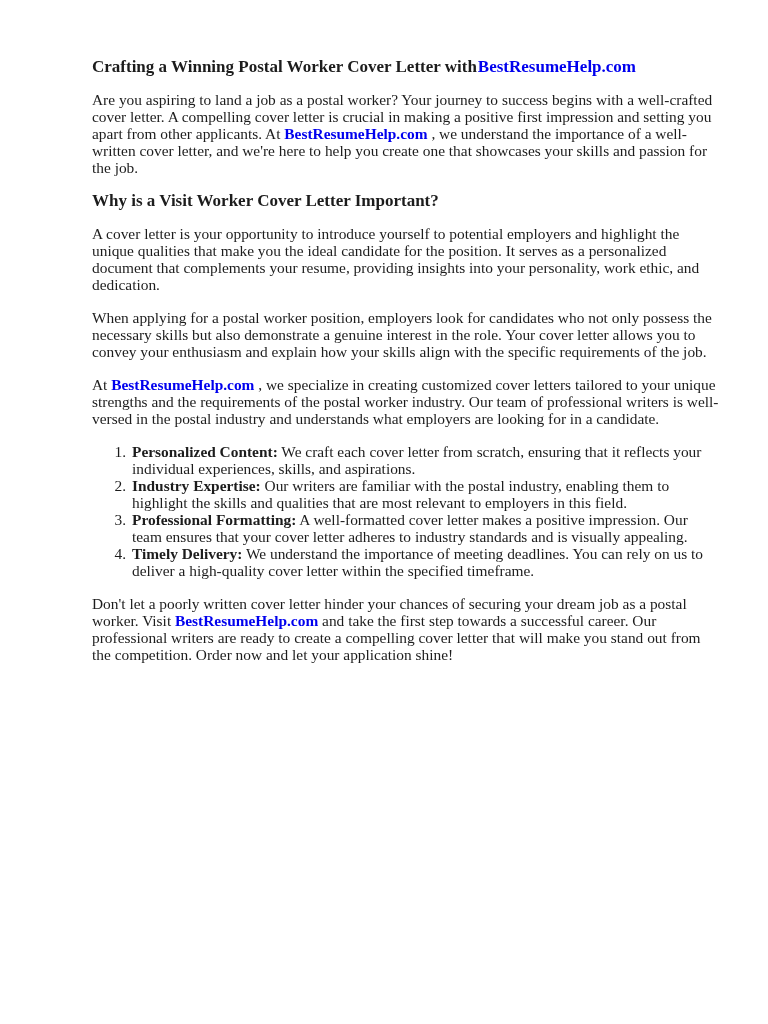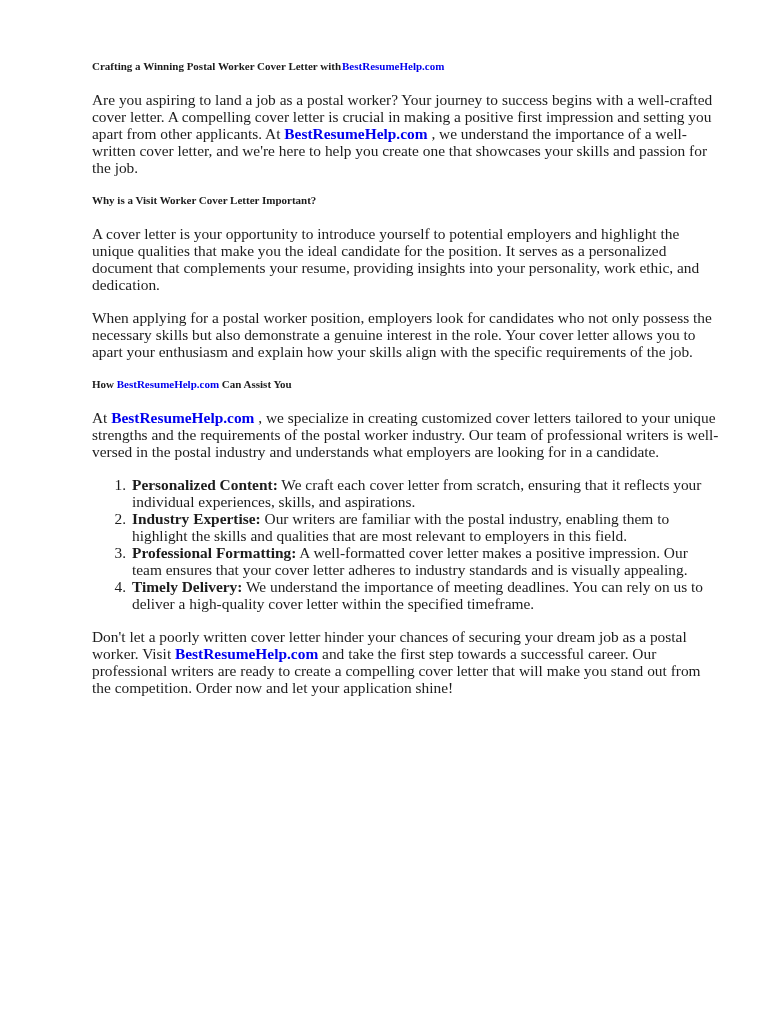--- a/index.html
+++ b/index.html
@@ -15,21 +15,21 @@
     box-sizing: border-box;
     padding: 58px 49px 0 92px;
     font-family: "Liberation Serif", "DejaVu Serif", serif;
     font-size: 15.4px;
     line-height: 17px;
     color: #1c1c1c;
     overflow: hidden;
   }
   .heading {
     font-weight: bold;
-    font-size: 11px;
+    font-size: 17px;
     line-height: 17px;
     margin: 0 0 16px 0;
   }
   .para {
     margin: 0 0 16px 0;
   }
   .brand-link {
     color: #0000ee;
     font-weight: bold;
     cursor: pointer;
@@ -60,25 +60,22 @@
   </div>
 
   <p class="para">
     <span>Are you aspiring to land a job as a postal worker? Your journey to success begins with a well-crafted cover letter. A compelling cover letter is crucial in making a positive first impression and setting you apart from other applicants. At </span><span class="brand-link">BestResumeHelp.com</span><span> , we understand the importance of a well-written cover letter, and we're here to help you create one that showcases your skills and passion for the job.</span>
   </p>
 
   <div class="heading">Why is a Visit Worker Cover Letter Important?</div>
 
   <p class="para">A cover letter is your opportunity to introduce yourself to potential employers and highlight the unique qualities that make you the ideal candidate for the position. It serves as a personalized document that complements your resume, providing insights into your personality, work ethic, and dedication.</p>
 
-  <p class="para">When applying for a postal worker position, employers look for candidates who not only possess the necessary skills but also demonstrate a genuine interest in the role. Your cover letter allows you to apart your enthusiasm and explain how your skills align with the specific requirements of the job.</p>
+  <p class="para">When applying for a postal worker position, employers look for candidates who not only possess the necessary skills but also demonstrate a genuine interest in the role. Your cover letter allows you to convey your enthusiasm and explain how your skills align with the specific requirements of the job.</p>
 
-  <div class="heading">
-    <span>How </span><span class="brand-link">BestResumeHelp.com</span><span> Can Assist You</span>
-  </div>
 
   <p class="para">
     <span>At </span><span class="brand-link">BestResumeHelp.com</span><span> , we specialize in creating customized cover letters tailored to your unique strengths and the requirements of the postal worker industry. Our team of professional writers is well-versed in the postal industry and understands what employers are looking for in a candidate.</span>
   </p>
 
 
   <ol class="benefits-list">
     <li>
       <span class="benefit-label">Personalized Content:</span><span> We craft each cover letter from scratch, ensuring that it reflects your individual experiences, skills, and aspirations.</span>
     </li>

